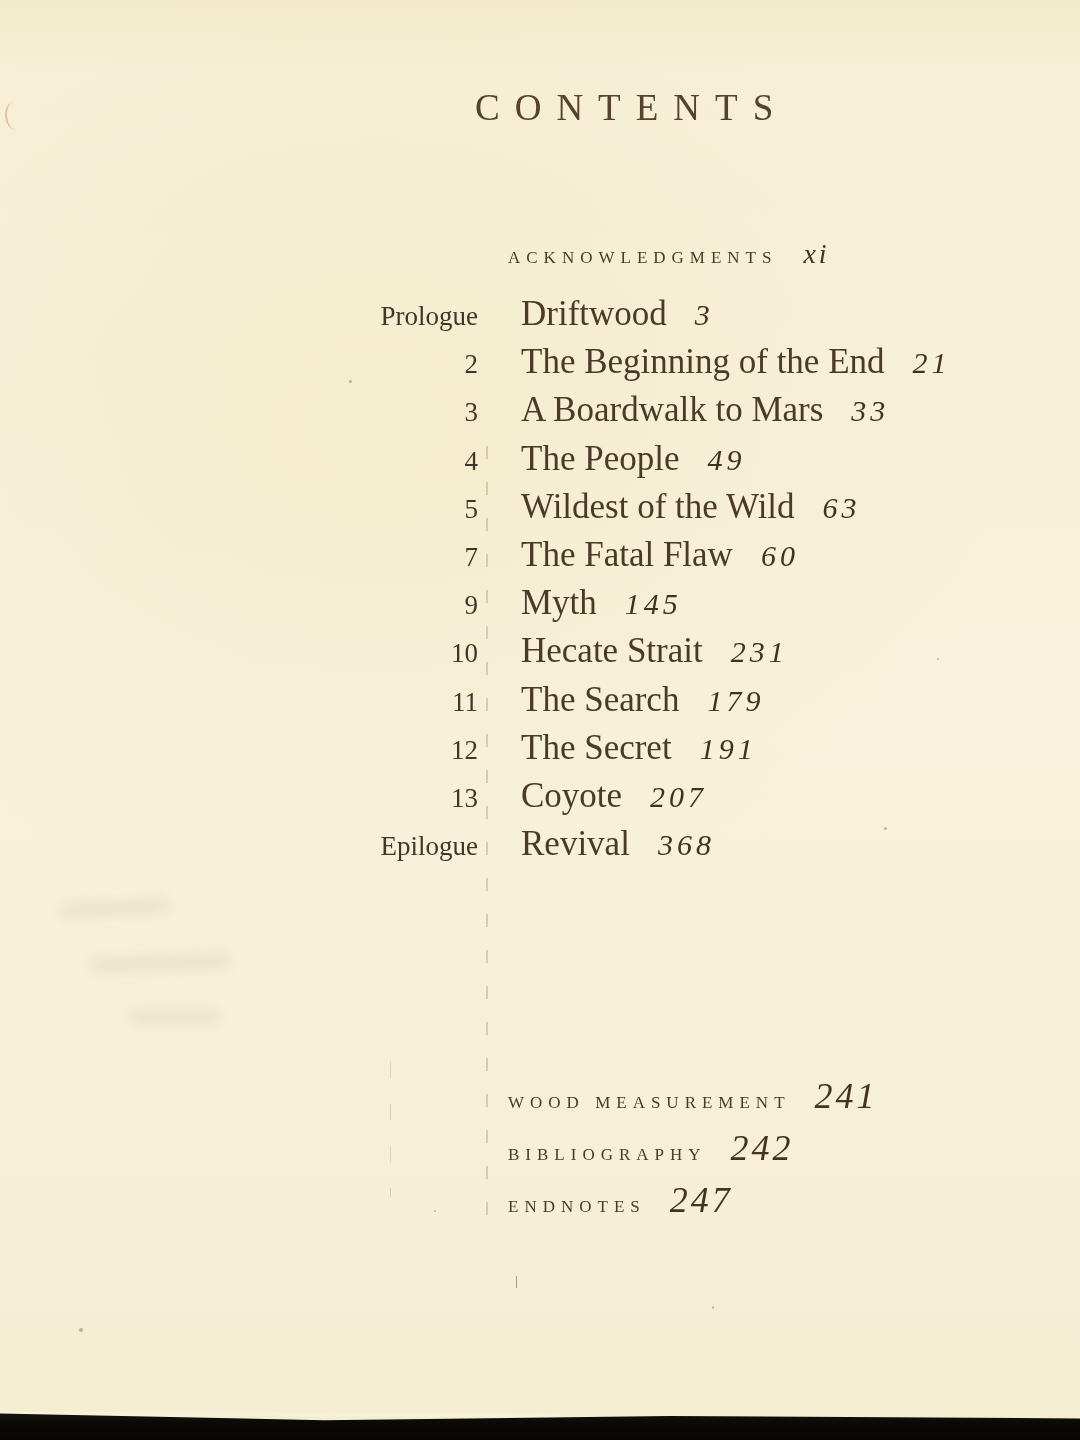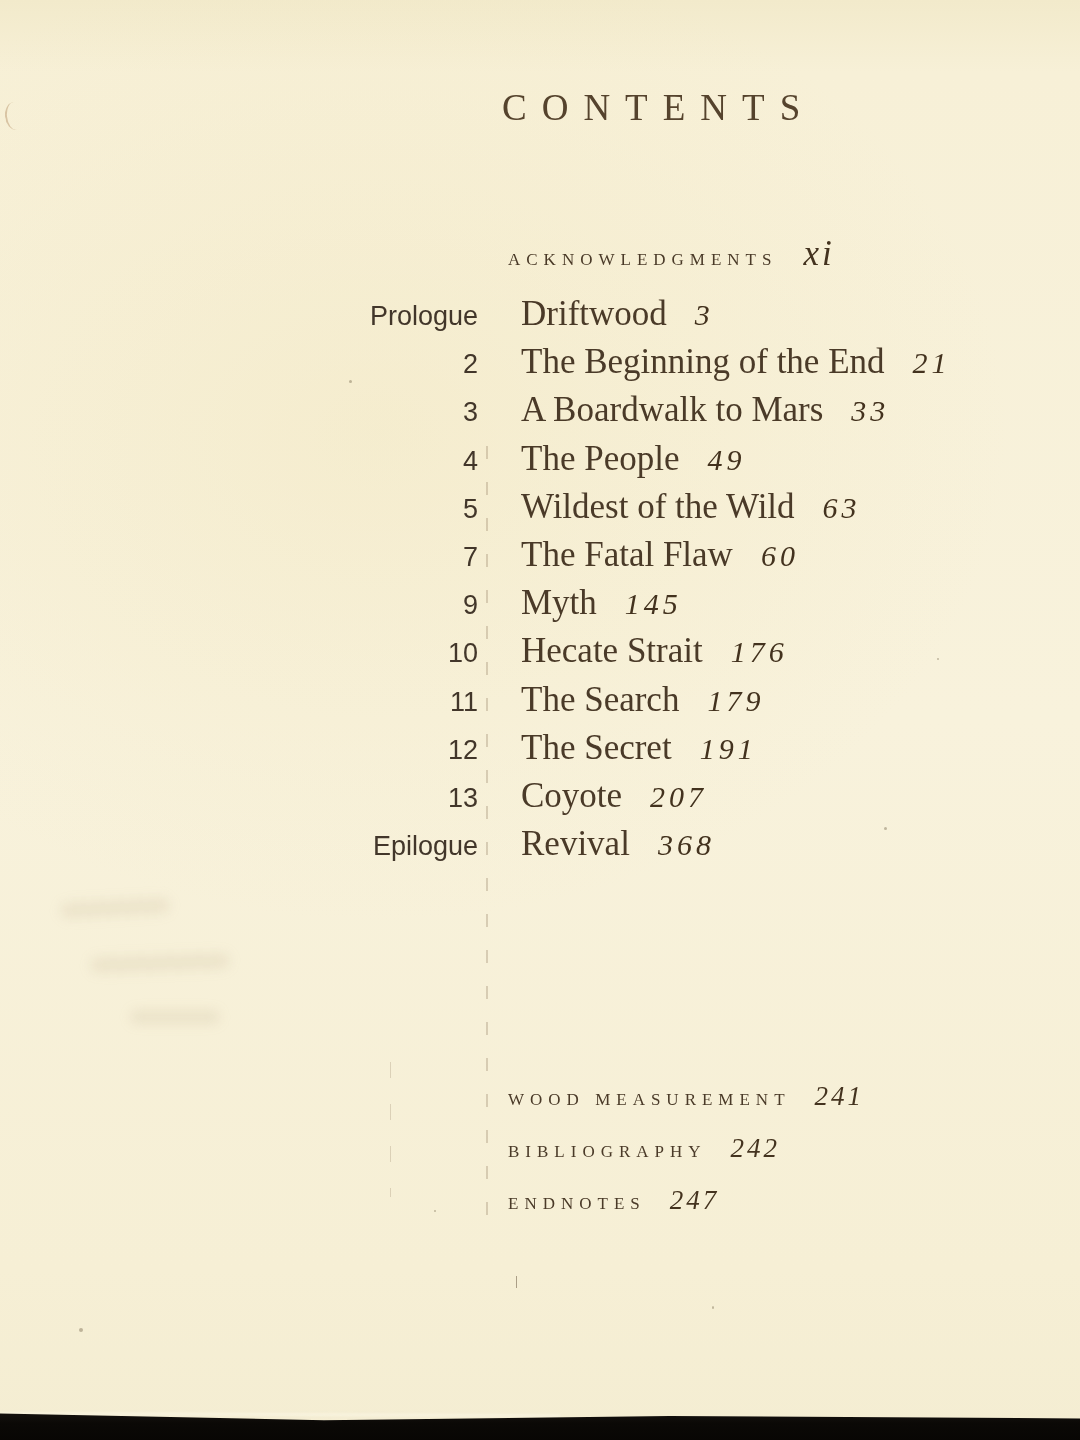--- a/index.html
+++ b/index.html
@@ -14,21 +14,21 @@
     width: 1080px; height: 1440px;
     background:
       radial-gradient(ellipse 900px 700px at 35% 30%, rgba(240,228,185,0.35), rgba(0,0,0,0) 70%),
       linear-gradient(180deg, #f2eacb 0%, #f7f0d7 5%, #f8f2dc 50%, #f6efd5 88%, #f4edd2 100%);
     overflow: hidden;
     color: #4a3a28;
   }
   
   .page-title {
     position: absolute;
-    left: 502px; top: 86px;
+    left: 475px; top: 86px;
     font-size: 37px;
     font-weight: normal;
     letter-spacing: 15px;
     color: #55432d;
     margin: 0;
     white-space: nowrap;
   }
   
   .front-matter {
     position: absolute;
@@ -36,41 +36,41 @@
     height: 32px; line-height: 32px;
     white-space: nowrap;
   }
   .caps-label {
     font-size: 17px;
     letter-spacing: 6px;
     color: #4a3a28;
   }
   .caps-page {
     font-style: italic;
-    font-size: 35px;
+    font-size: 28px;
     letter-spacing: 3px;
     margin-left: 22px;
     color: #44331f;
   }
   
   .toc-list {
     position: absolute;
     left: 0; top: 290px;
     width: 1080px;
   }
   .toc-row {
     height: 48.2px;
     line-height: 48.2px;
     white-space: nowrap;
   }
   .toc-label {
     display: inline-block;
     width: 478px;
     text-align: right;
-    font-family: Liberation Sans, sans-serif;
+    font-family: Liberation Serif, serif;
     font-size: 27px;
     color: #42362a;
     vertical-align: baseline;
   }
   .toc-title {
     font-size: 35px;
     margin-left: 39px;
     color: #4a3a28;
   }
   .toc-page {
@@ -82,21 +82,21 @@
   }
   
   .back-matter {
     position: absolute;
     left: 508px; top: 1070px;
   }
   .back-row {
     height: 52px; line-height: 52px;
     white-space: nowrap;
   }
-  .back-row .caps-page { font-size: 27px; margin-left: 20px; }
+  .back-row .caps-page { font-size: 36px; margin-left: 20px; }
   
   .crease-main {
     position: absolute;
     left: 486px; top: 446px;
     width: 2px; height: 772px;
     background: repeating-linear-gradient(180deg,
       rgba(125,100,72,0.26) 0px, rgba(125,100,72,0.26) 13px,
       rgba(125,100,72,0.0) 13px, rgba(125,100,72,0.0) 36px);
   }
   .crease-lower {
@@ -213,21 +213,21 @@
 
       <div class="toc-row">
         <span class="toc-label">9</span>
         <span class="toc-title">Myth</span>
         <span class="toc-page">145</span>
       </div>
 
       <div class="toc-row">
         <span class="toc-label">10</span>
         <span class="toc-title">Hecate Strait</span>
-        <span class="toc-page">176</span>
+        <span class="toc-page">231</span>
       </div>
 
       <div class="toc-row">
         <span class="toc-label">11</span>
         <span class="toc-title">The Search</span>
         <span class="toc-page">179</span>
       </div>
 
       <div class="toc-row">
         <span class="toc-label">12</span>

